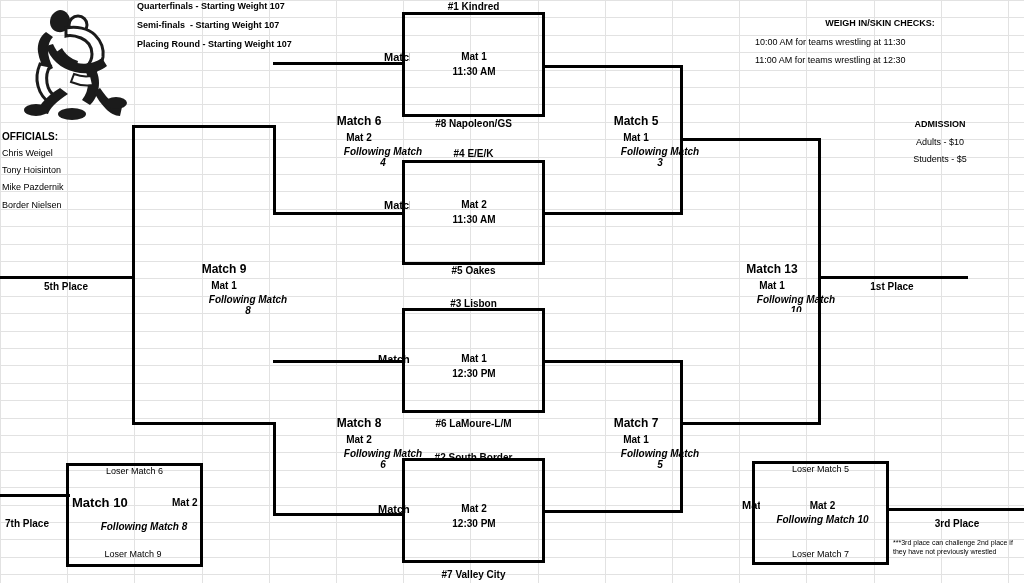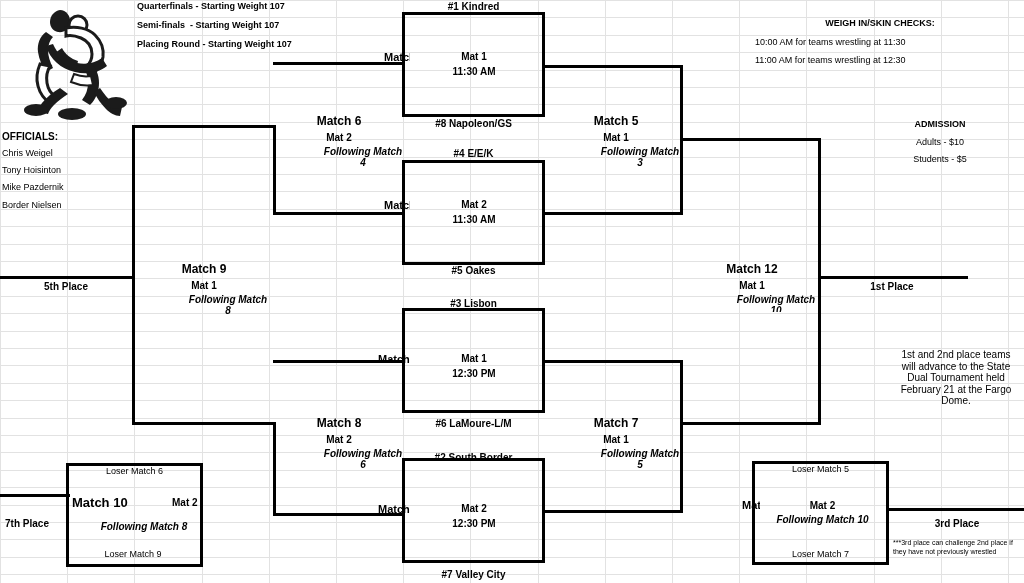--- a/index.html
+++ b/index.html
@@ -39,21 +39,21 @@
   .f7{font-size:7px;}
   .f9{font-size:9px;}
   .f10{font-size:10px;}
   .f11{font-size:11px;}
   .f13{font-size:13px;}
 
   .block{position:absolute;}
   .block .ln{display:block;white-space:pre;}
 
   
-  .mlabel{position:absolute;text-align:center;}
+  .mlabel{position:absolute;text-align:center;padding-left:20px;}
   .mlabel .m-title{display:block;font-size:12px;font-weight:bold;}
   .mlabel .m-mat{display:block;font-size:10px;font-weight:bold;margin-top:4px;}
   .mlabel .m-follow{display:block;font-size:10px;font-weight:bold;font-style:italic;margin-top:3px;margin-left:48px;}
 
   .seed{position:absolute;text-align:center;font-size:10px;font-weight:bold;}
   .place{position:absolute;text-align:center;font-size:10px;font-weight:bold;}
   .loser{position:absolute;text-align:center;font-size:9px;}
 
   .clip{overflow:hidden;}
   .hdr-bold{font-size:9px;font-weight:bold;}
@@ -250,21 +250,21 @@
     <span class="m-follow">Following Match 5</span>
   </div>
 
   <div class="mlabel" style="left:138px;top:262px;width:132px;">
     <span class="m-title">Match 9</span>
     <span class="m-mat">Mat 1</span>
     <span class="m-follow">Following Match 8</span>
   </div>
 
   <div class="mlabel clip" style="left:686px;top:262px;width:132px;height:50px;overflow:hidden;">
-    <span class="m-title">Match 12</span>
+    <span class="m-title">Match 13</span>
     <span class="m-mat">Mat 1</span>
     <span class="m-follow">Following Match 10</span>
     <span class="m-follow" style="margin-top:1px;">Following Match 3</span>
   </div>
 
   <div class="loser" style="left:66px;top:466px;width:137px;">Loser Match 6</div>
   <div class="t f13 b" style="left:72px;top:496px;">Match 10</div>
   <div class="t f10 b" style="left:172px;top:497px;">Mat 2</div>
   <div class="t f10 b i" style="left:85px;top:521px;width:118px;text-align:center;">Following Match 8</div>
   <div class="loser" style="left:66px;top:549px;width:134px;">Loser Match 9</div>
@@ -273,21 +273,16 @@
   <div class="t f11 b clip" style="left:742px;top:499px;width:18px;overflow:hidden;">Match 11</div>
   <div class="t f10 b" style="left:760px;top:500px;width:125px;text-align:center;">Mat 2</div>
   <div class="t f10 b i" style="left:760px;top:514px;width:125px;text-align:center;">Following Match 10</div>
   <div class="loser" style="left:752px;top:549px;width:137px;">Loser Match 7</div>
 
   <div class="place" style="left:0px;top:281px;width:132px;">5th Place</div>
   <div class="place" style="left:824px;top:281px;width:136px;">1st Place</div>
   <div class="place" style="left:0px;top:518px;width:54px;">7th Place</div>
   <div class="place" style="left:892px;top:518px;width:130px;">3rd Place</div>
 
-  <div class="t f10 ctr" style="left: 888px; top: 349px; width: 136px; white-space: pre-line;">1st and 2nd place teams
-will advance to the State
-Dual Tournament held
-February 21 at the Fargo
-Dome.</div>
   <div class="t f7" style="left: 893px; top: 538px; width: 130px; line-height: 1.35; white-space: pre-line;">***3rd place can challenge 2nd place if
 they have not previously wrestled</div>
 
 </div>
 
 </body></html>

